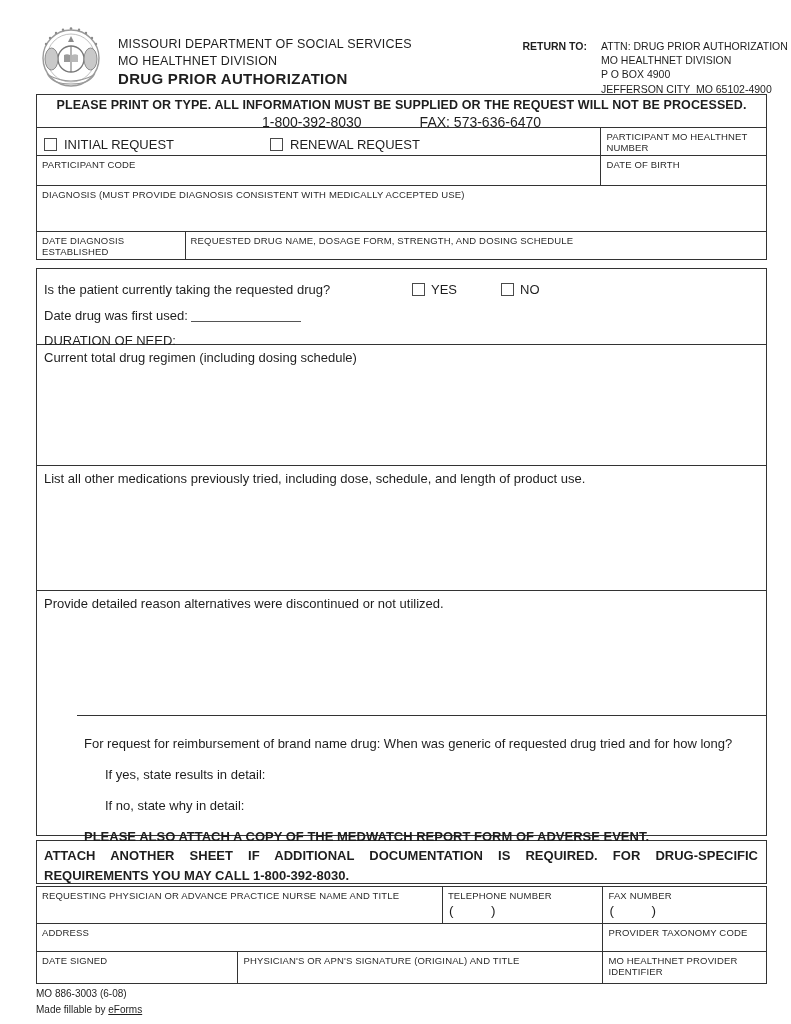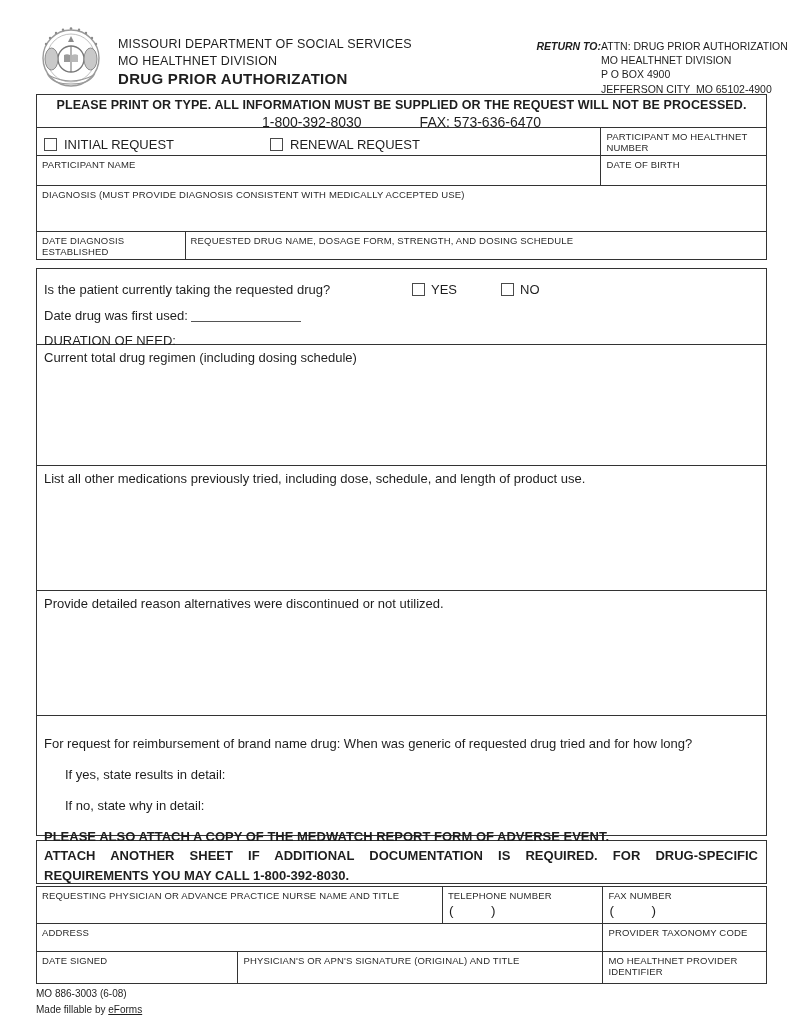--- a/index.html
+++ b/index.html
@@ -11,21 +11,21 @@
   }
   .content { position:absolute; left:36px; top:25px; width:731px; }
 
   
   .hdr { display:flex; align-items:flex-start; height:67px; }
   .seal { width:70px; height:64px; flex:0 0 70px; }
   .agency { margin-left:12px; padding-top:11px; line-height:1.32; }
   .agency .l1, .agency .l2 { font-size:12.5px; letter-spacing:.2px; }
   .agency .l3 { font-size:15px; font-weight:bold; letter-spacing:.3px; }
   .returnto { margin-left:auto; display:flex; padding-top:14px; font-size:10.5px; line-height:1.35; }
-  .returnto .rt-label { font-weight:bold; white-space:nowrap;font-style:italic; }
+  .returnto .rt-label { font-weight:bold; margin-right:14px; white-space:nowrap; }
   .returnto .rt-addr { white-space:pre; width:166px; }
 
   
   .banner { margin-top:2px; border:1px solid #333; height:34px; text-align:center; }
   .banner .b1 { font-weight:bold; font-size:12.5px; padding-top:3px; letter-spacing:.1px; }
   .banner .b2 { display:flex; justify-content:center; gap:58px; font-size:14px; margin-top:2px; }
 
   
   .tbl { border:1px solid #333; border-top:none; }
   .tbl.first { border-top:1px solid #333; }
@@ -140,21 +140,21 @@
           <span class="q">INITIAL REQUEST</span>
           <span class="cb gap2"></span>
           <span class="q">RENEWAL REQUEST</span>
         </div>
         <div class="cell w-side">
           <div class="lbl">PARTICIPANT MO HEALTHNET NUMBER</div>
         </div>
       </div>
       <div class="row" style="height:30px;">
         <div class="cell w-main">
-          <div class="lbl">PARTICIPANT NAME</div>
+          <div class="lbl">PARTICIPANT CODE</div>
         </div>
         <div class="cell w-side">
           <div class="lbl">DATE OF BIRTH</div>
         </div>
       </div>
       <div class="row" style="height:46px;">
         <div class="cell" style="width:731px;">
           <div class="lbl">DIAGNOSIS (MUST PROVIDE DIAGNOSIS CONSISTENT WITH MEDICALLY ACCEPTED USE)</div>
         </div>
       </div>
@@ -189,21 +189,21 @@
       </div>
       <div class="row h-regimen" style="display:block;">
         <div class="bigbox-label">Current total drug regimen (including dosing schedule)</div>
       </div>
       <div class="row h-othermeds" style="display:block;">
         <div class="bigbox-label">List all other medications previously tried, including dose, schedule, and length of product use.</div>
       </div>
       <div class="row h-reason" style="display:block;">
         <div class="bigbox-label">Provide detailed reason alternatives were discontinued or not utilized.</div>
       </div>
-      <div class="row h-brand" style="display:block;">
+      <div class="row h-brand" style="display:block;margin-left:40px;">
         <div class="q brand-line1">For request for reimbursement of brand name drug: When was generic of requested drug tried and for how long?</div>
         <div class="q brand-indent">If yes, state results in detail:</div>
         <div class="q brand-indent">If no, state why in detail:</div>
         <div class="q brand-bold">PLEASE ALSO ATTACH A COPY OF THE MEDWATCH REPORT FORM OF ADVERSE EVENT.</div>
       </div>
     </div>
 
     <div class="attach">ATTACH ANOTHER SHEET IF ADDITIONAL DOCUMENTATION IS REQUIRED. FOR DRUG-SPECIFIC REQUIREMENTS YOU MAY CALL 1-800-392-8030.</div>
 
     <div class="tbl first" style="margin-top:2px;">

